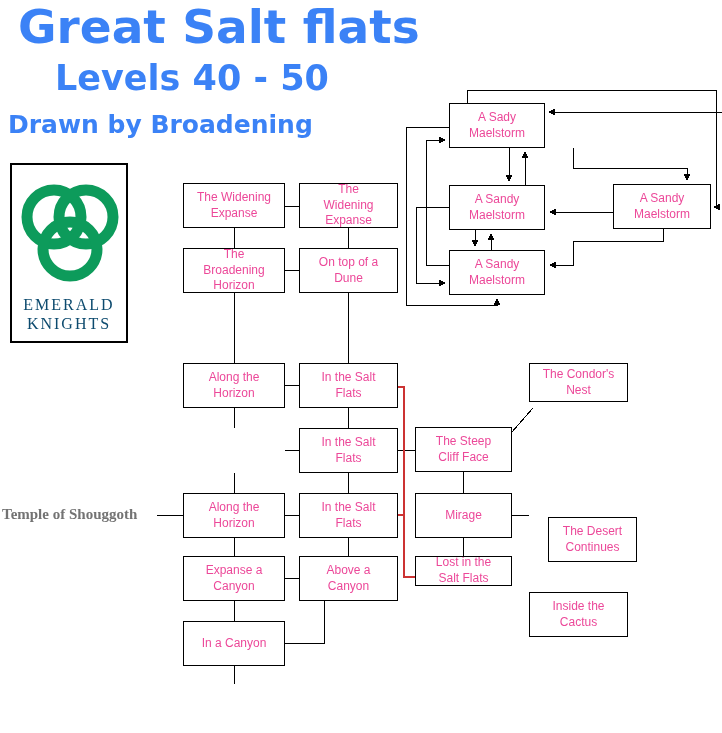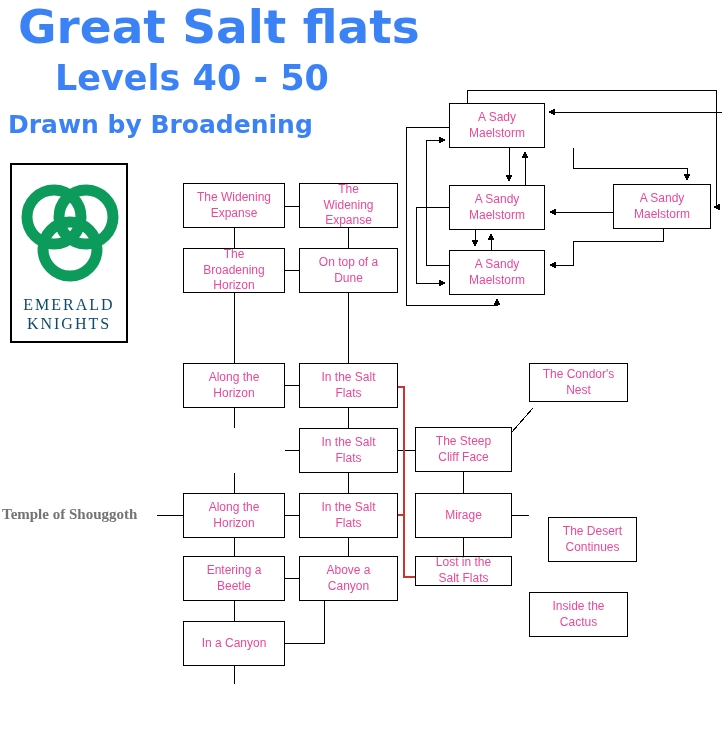--- a/index.html
+++ b/index.html
@@ -133,21 +133,21 @@
       <div class="room" style="left: 299px; top: 493px; width: 99px; height: 45px;">
         <span>In the Salt Flats</span>
       </div>
       <div class="room" style="left: 415px; top: 493px; width: 97px; height: 45px;">
         <span>Mirage</span>
       </div>
       <div class="room" style="left: 548px; top: 493px; width: 89px; height: 45px; margin-top: 24px;">
         <span>The Desert Continues</span>
       </div>
       <div class="room" style="left: 183px; top: 556px; width: 102px; height: 45px;">
-        <span>Entering a Beetle</span>
+        <span>Expanse a Canyon</span>
       </div>
       <div class="room" style="left: 299px; top: 556px; width: 99px; height: 45px;">
         <span>Above a Canyon</span>
       </div>
       <div class="room" style="left: 415px; top: 556px; width: 97px; height: 30px;">
         <span>Lost in the Salt Flats</span>
       </div>
       <div class="room" style="left: 529px; top: 544px; width: 99px; height: 45px; margin-top: 48px;">
         <span>Inside the Cactus</span>
       </div>

